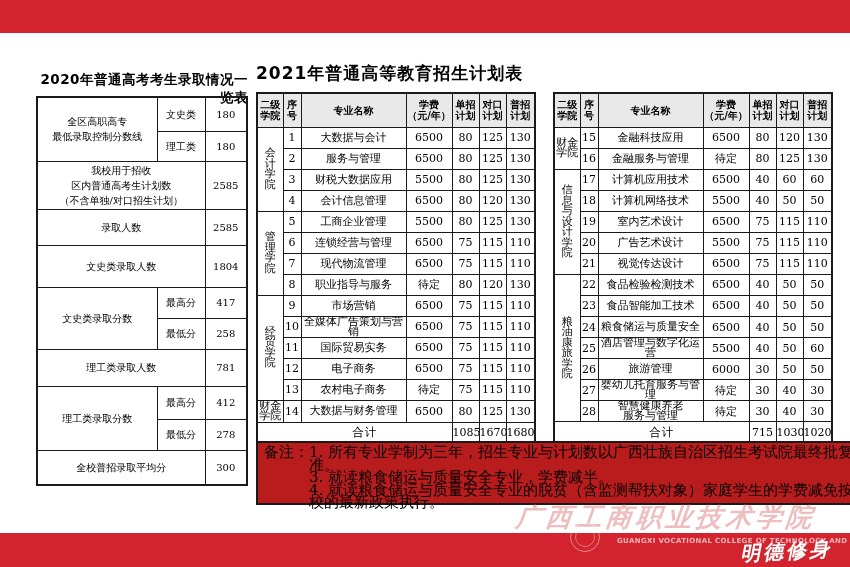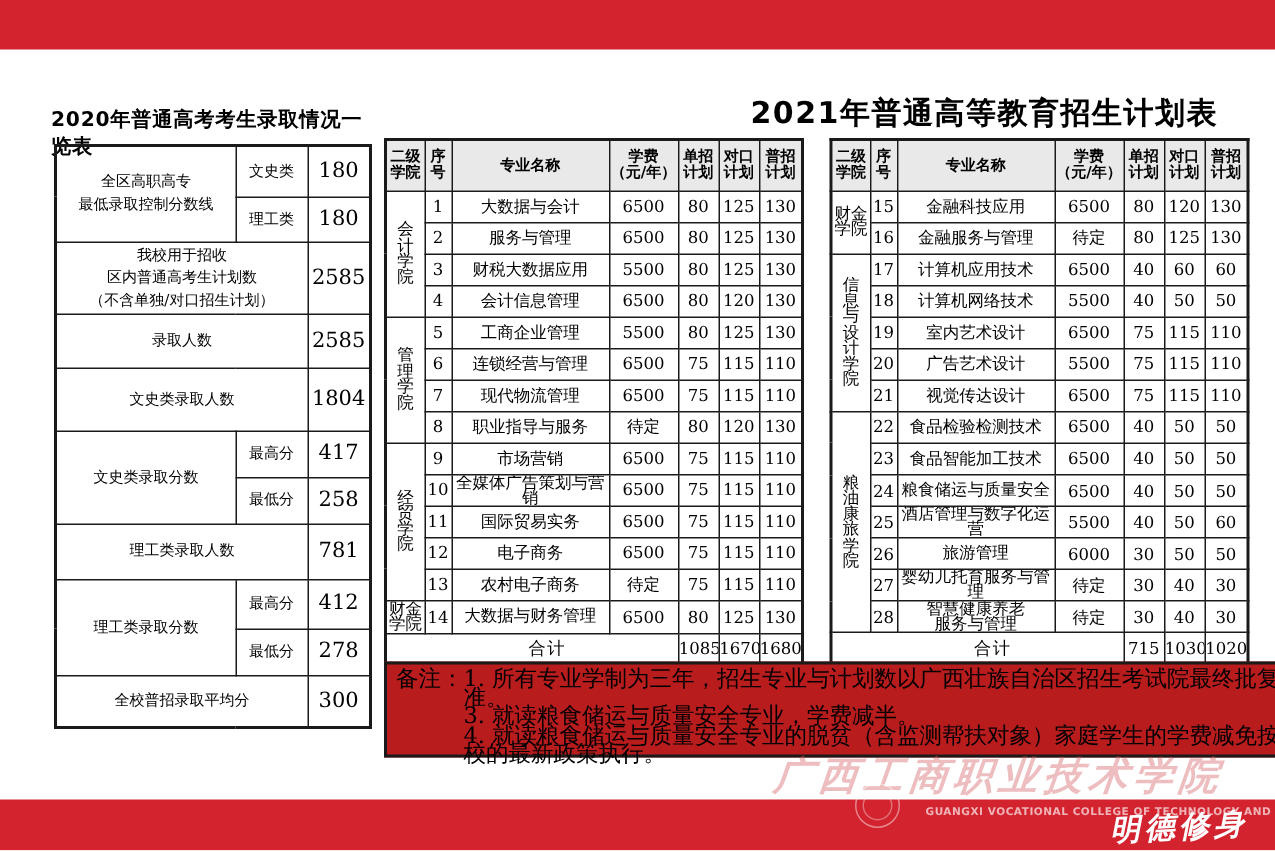--- a/index.html
+++ b/index.html
@@ -10,44 +10,44 @@
     font-family:"DejaVu Serif","Liberation Serif",serif;
     color:#111;
   }
   .bar { position:absolute; left:0; width:850px; background:#d2232e; }
   .bar.top { top:0; height:33px; }
   .bar.bottom { top:533px; height:34px; }
 
   
   .lt-title {
     position:absolute; left:34px; top:71px; width:214px;
-    text-align:left; font-weight:bold; font-size:13.5px;
+    text-align:right; font-weight:bold; font-size:13.5px;
     font-family:"DejaVu Sans","Liberation Sans",sans-serif;
     letter-spacing:0.5px; color:#000;
   }
   table.lt {
     position:absolute; left:36px; top:96px;
     border-collapse:collapse; table-layout:fixed; width:210px;
     border:2px solid #1a1a1a;
   }
   table.lt td {
     border:1px solid #1a1a1a; text-align:center; vertical-align:middle;
     font-size:10px; line-height:15px; white-space:pre-line; color:#000;
     overflow:hidden; padding:0 1px;
   }
-  table.lt td.val { font-size:14px; }
+  table.lt td.val { font-size:10px; }
   tr.rA td{height:34px;} tr.rB td{height:30px;} tr.rC td{height:48px;}
   tr.rD td{height:36px;} tr.rE td{height:42px;} tr.rF td{height:31px;}
   tr.rG td{height:31px;} tr.rH td{height:37px;} tr.rI td{height:33px;}
   tr.rJ td{height:31px;} tr.rK td{height:35px;}
 
   
   .rt-title {
     position:absolute; left:256px; top:62px; width:556px;
-    text-align:right; font-weight:bold; font-size:20px;
+    text-align:left; font-weight:bold; font-size:17px;
     font-family:"DejaVu Sans","Liberation Sans",sans-serif;
     letter-spacing:1px; color:#000;
   }
   .plan-wrap { position:absolute; left:256px; top:92px; display:flex;gap:17px; }
   table.plan-half {
     border-collapse:collapse; table-layout:fixed; width:278px;
     border:2px solid #1a1a1a;
   }
   table.plan-half th, table.plan-half td {
     border:1px solid #1a1a1a; text-align:center; vertical-align:middle;

